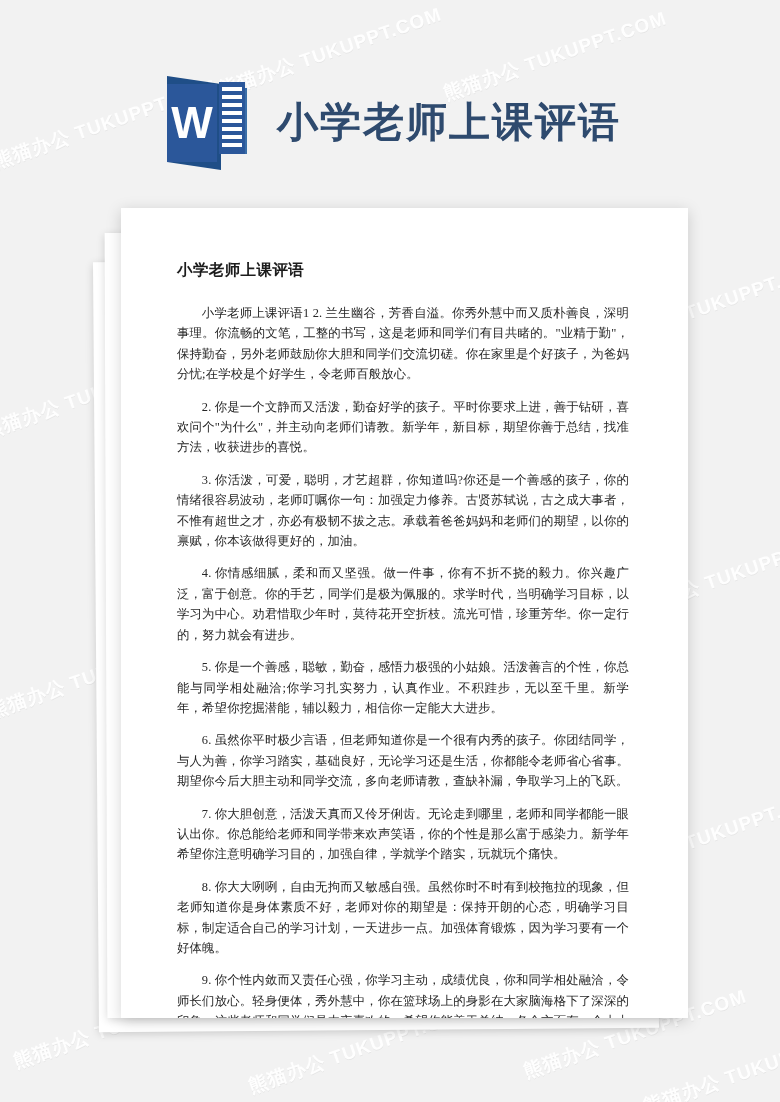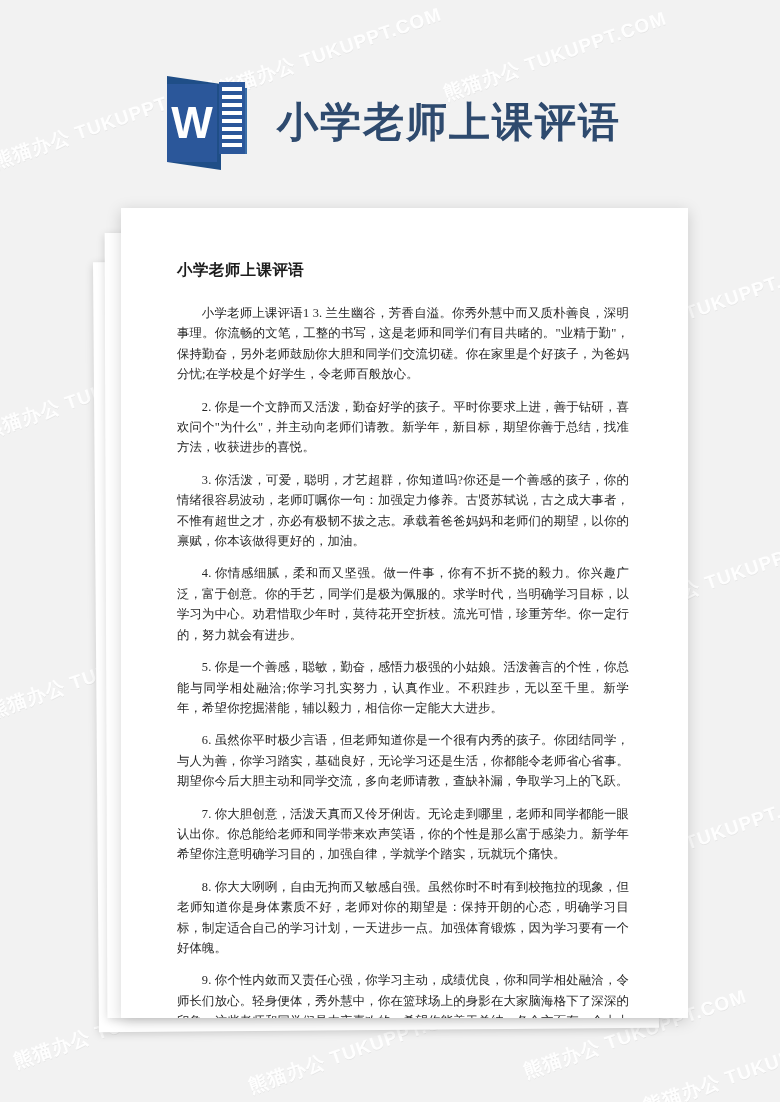--- a/index.html
+++ b/index.html
@@ -180,21 +180,21 @@
 <div id="paper-stack">
 
   <div class="sheet-back" id="sheet-back-2"></div>
   <div class="sheet-back" id="sheet-back-1"></div>
 
   <div id="sheet-main">
     <div id="doc-body">
 
       <div id="doc-heading">小学老师上课评语</div>
 
-      <p class="para">小学老师上课评语1 3. 兰生幽谷，芳香自溢。你秀外慧中而又质朴善良，深明事理。你流畅的文笔，工整的书写，这是老师和同学们有目共睹的。"业精于勤"，保持勤奋，另外老师鼓励你大胆和同学们交流切磋。你在家里是个好孩子，为爸妈分忧;在学校是个好学生，令老师百般放心。</p>
+      <p class="para">小学老师上课评语1 2. 兰生幽谷，芳香自溢。你秀外慧中而又质朴善良，深明事理。你流畅的文笔，工整的书写，这是老师和同学们有目共睹的。"业精于勤"，保持勤奋，另外老师鼓励你大胆和同学们交流切磋。你在家里是个好孩子，为爸妈分忧;在学校是个好学生，令老师百般放心。</p>
       <p class="para">2. 你是一个文静而又活泼，勤奋好学的孩子。平时你要求上进，善于钻研，喜欢问个"为什么"，并主动向老师们请教。新学年，新目标，期望你善于总结，找准方法，收获进步的喜悦。</p>
       <p class="para">3. 你活泼，可爱，聪明，才艺超群，你知道吗?你还是一个善感的孩子，你的情绪很容易波动，老师叮嘱你一句：加强定力修养。古贤苏轼说，古之成大事者，不惟有超世之才，亦必有极韧不拔之志。承载着爸爸妈妈和老师们的期望，以你的禀赋，你本该做得更好的，加油。</p>
       <p class="para">4. 你情感细腻，柔和而又坚强。做一件事，你有不折不挠的毅力。你兴趣广泛，富于创意。你的手艺，同学们是极为佩服的。求学时代，当明确学习目标，以学习为中心。劝君惜取少年时，莫待花开空折枝。流光可惜，珍重芳华。你一定行的，努力就会有进步。</p>
       <p class="para">5. 你是一个善感，聪敏，勤奋，感悟力极强的小姑娘。活泼善言的个性，你总能与同学相处融洽;你学习扎实努力，认真作业。不积跬步，无以至千里。新学年，希望你挖掘潜能，辅以毅力，相信你一定能大大进步。</p>
       <p class="para">6. 虽然你平时极少言语，但老师知道你是一个很有内秀的孩子。你团结同学，与人为善，你学习踏实，基础良好，无论学习还是生活，你都能令老师省心省事。期望你今后大胆主动和同学交流，多向老师请教，查缺补漏，争取学习上的飞跃。</p>
       <p class="para">7. 你大胆创意，活泼天真而又伶牙俐齿。无论走到哪里，老师和同学都能一眼认出你。你总能给老师和同学带来欢声笑语，你的个性是那么富于感染力。新学年希望你注意明确学习目的，加强自律，学就学个踏实，玩就玩个痛快。</p>
       <p class="para">8. 你大大咧咧，自由无拘而又敏感自强。虽然你时不时有到校拖拉的现象，但老师知道你是身体素质不好，老师对你的期望是：保持开朗的心态，明确学习目标，制定适合自己的学习计划，一天进步一点。加强体育锻炼，因为学习要有一个好体魄。</p>
       <p class="para">9. 你个性内敛而又责任心强，你学习主动，成绩优良，你和同学相处融洽，令师长们放心。轻身便体，秀外慧中，你在篮球场上的身影在大家脑海格下了深深的印象，这些老师和同学们是由衷喜欢的。希望你能善于总结，各个方面有一个大大的飞跃。</p>
 
     </div>

